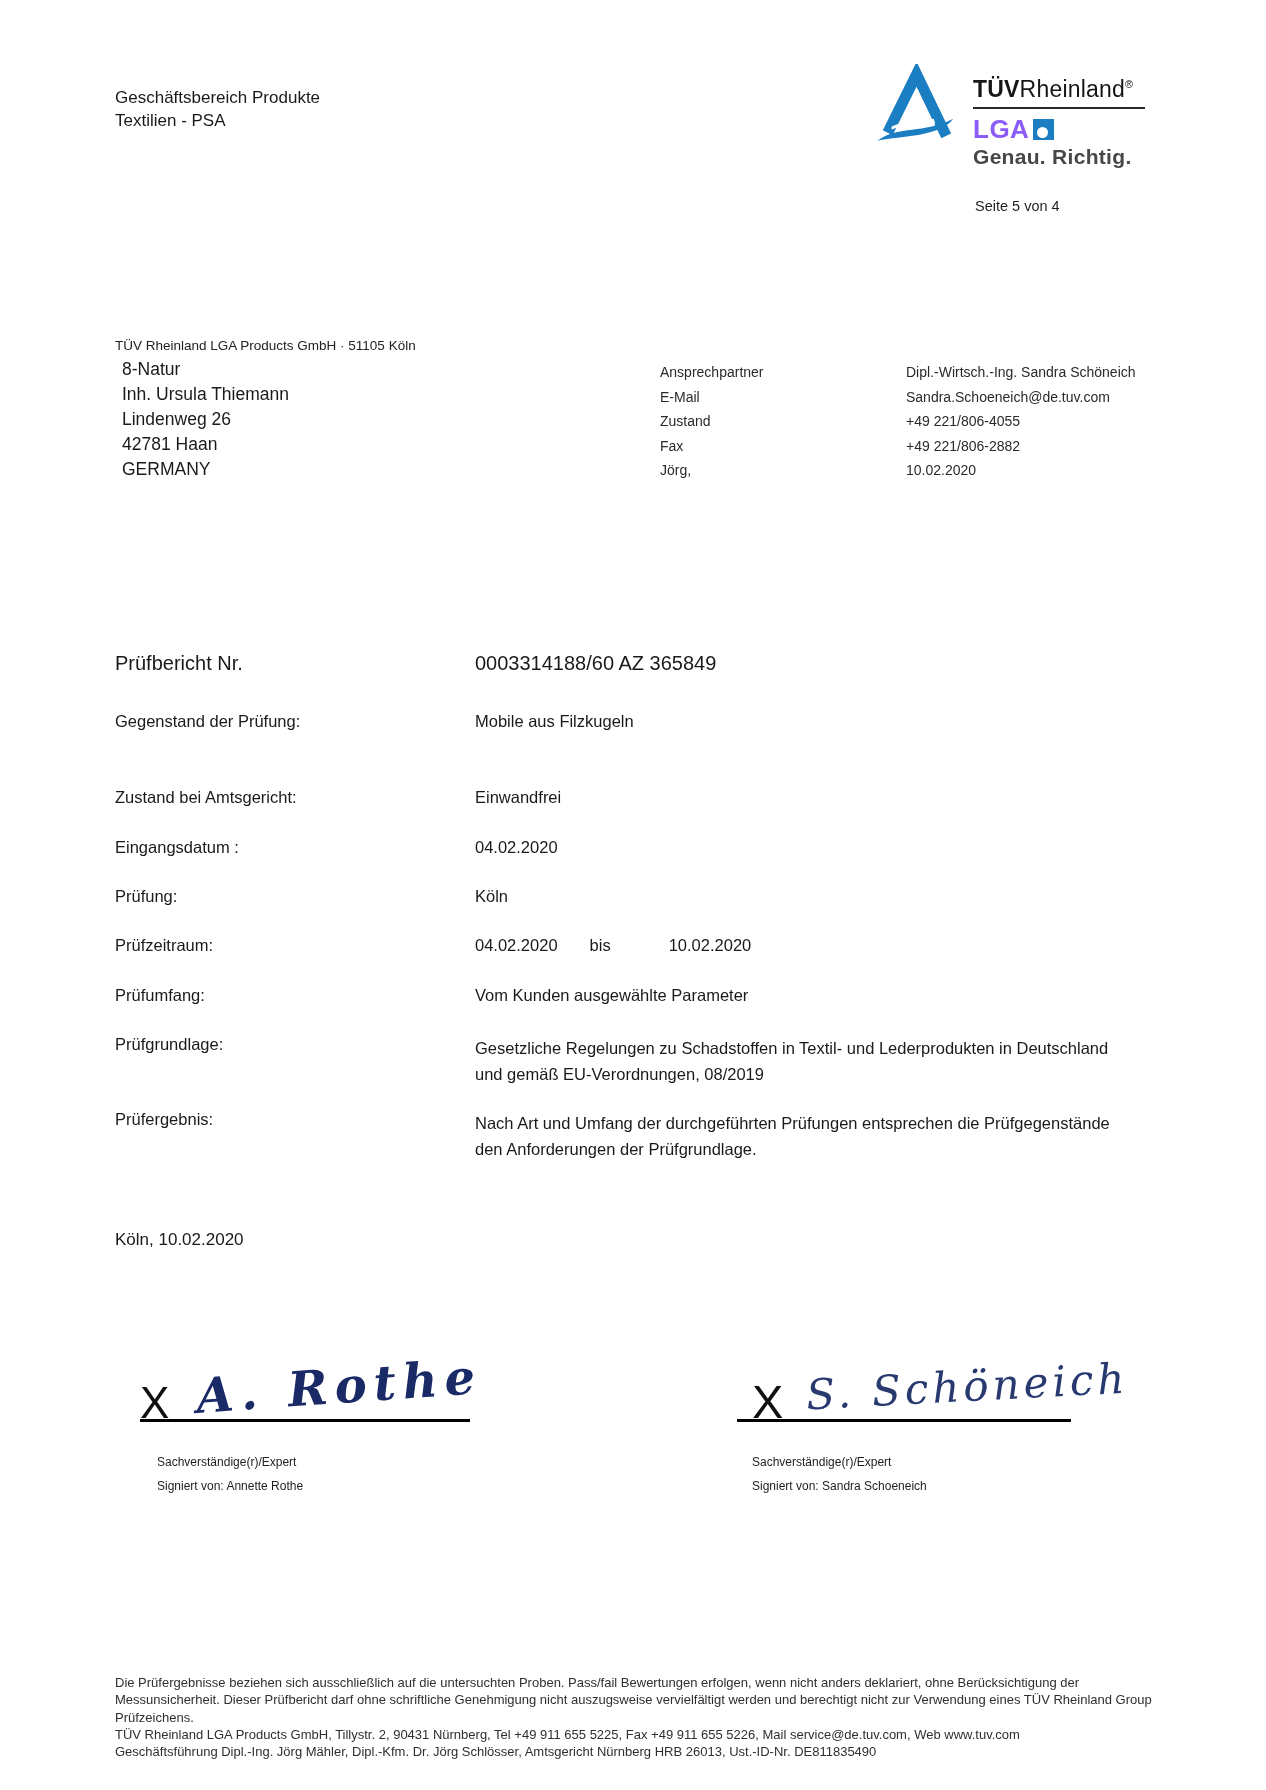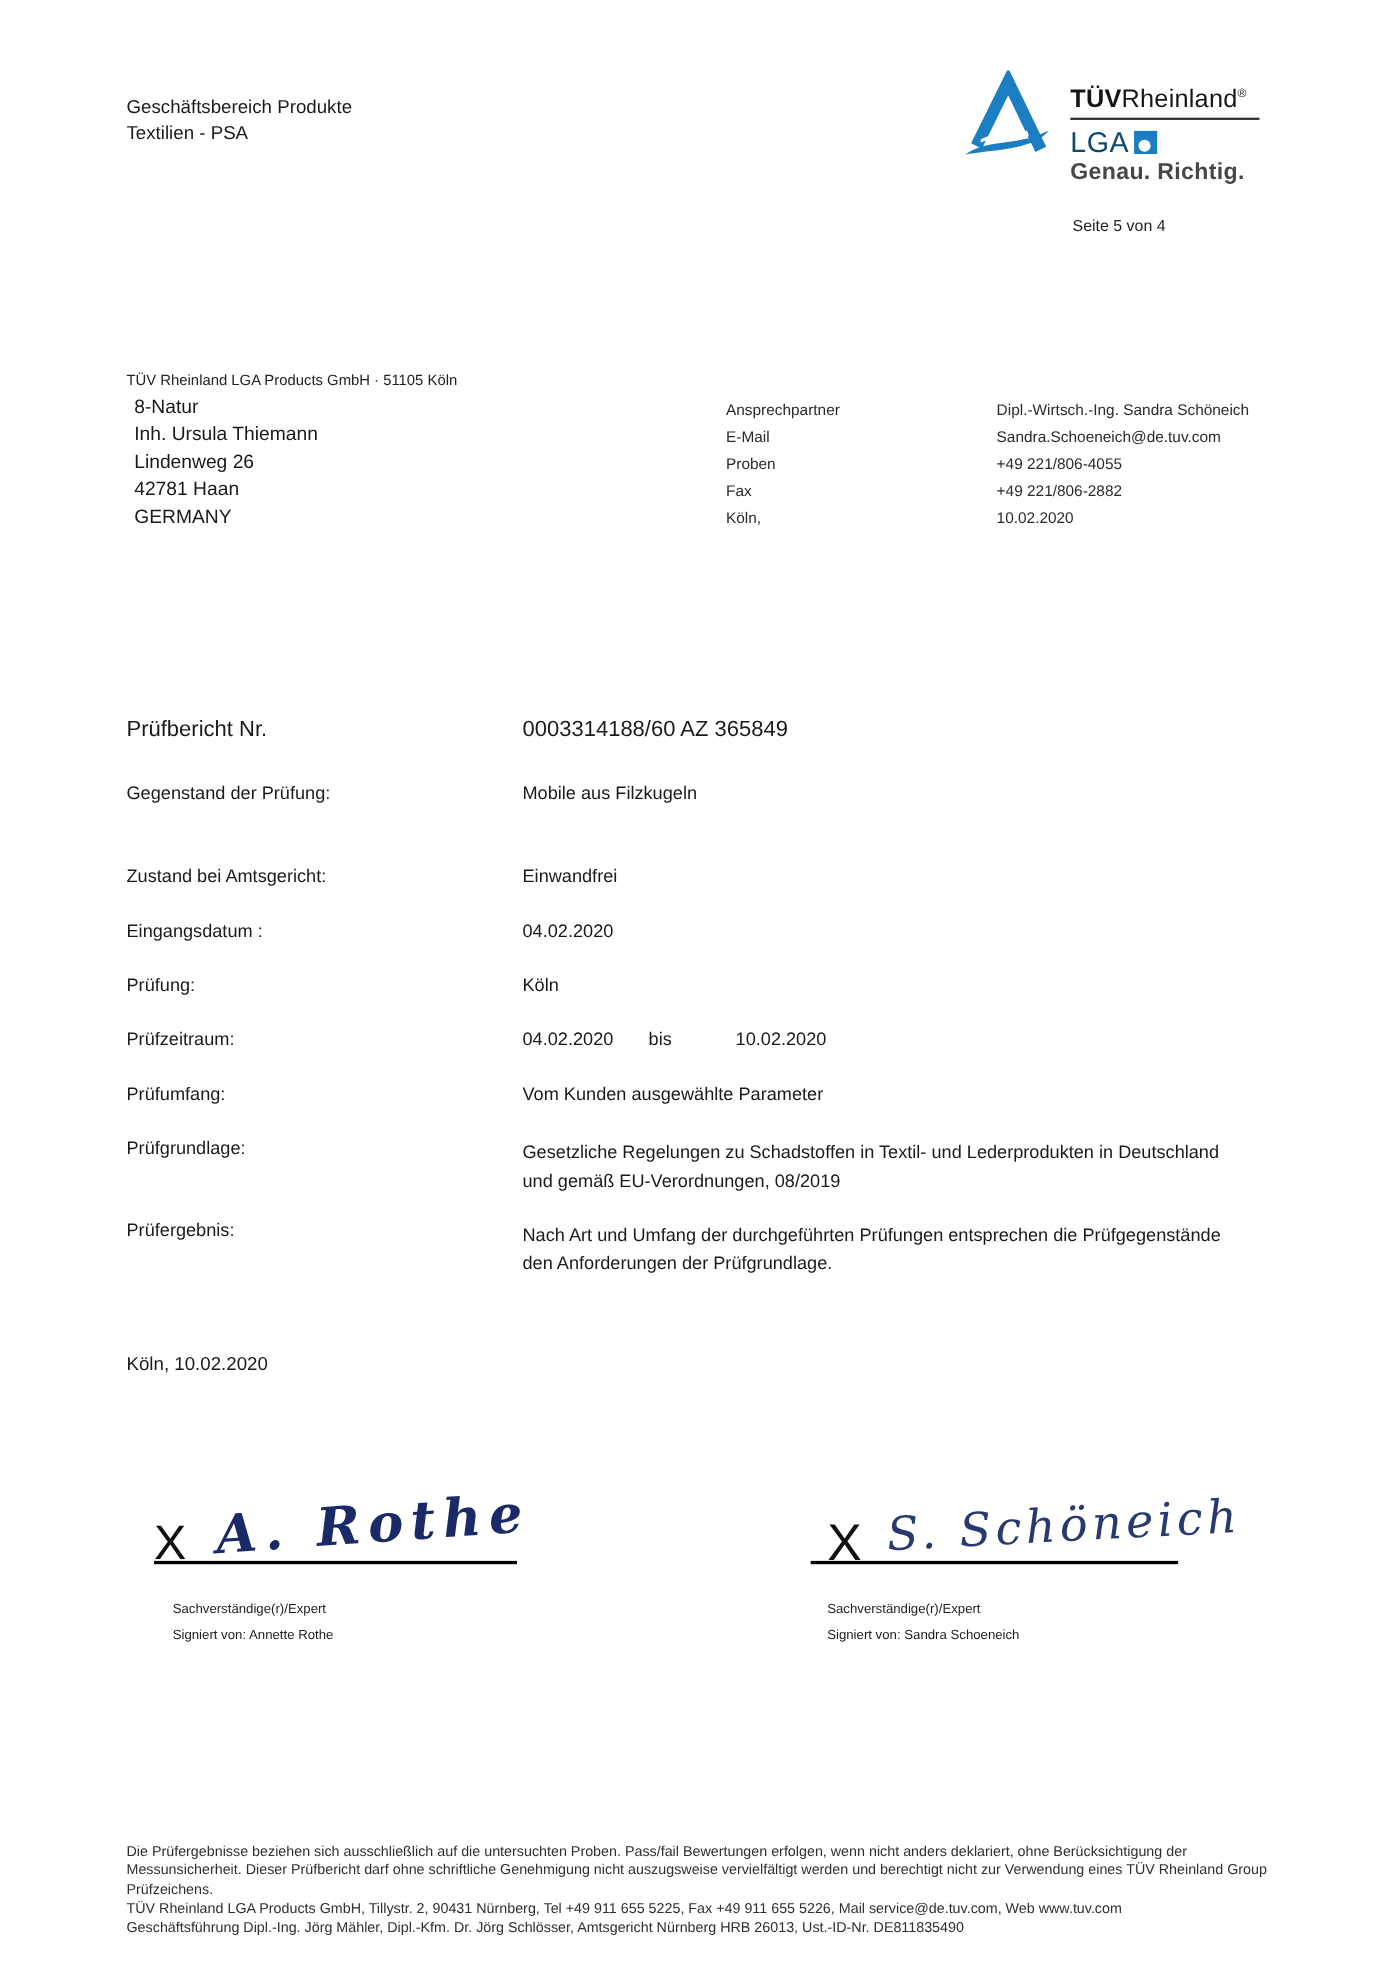--- a/index.html
+++ b/index.html
@@ -15,21 +15,21 @@
 
   
   .dept{left:115px;top:86px;font-size:17px;line-height:23px;}
   .logo-triangle{left:876px;top:64px;}
   .brand-text{left:973px;top:76px;}
   .brand-name{font-size:23px;letter-spacing:.2px;color:#161616;}
   .brand-name .b{font-weight:bold;}
   .brand-name sup{font-size:11px;vertical-align:super;}
   .brand-rule{margin-top:4px;width:172px;height:2px;background:#2a2a2a;}
   .lga-row{margin-top:5px;display:flex;align-items:center;gap:4px;}
-  .lga-txt{font-size:26px;font-weight:normal;color:#0c4a6e;letter-spacing:.5px;}
+  .lga-txt{font-size:26px;font-weight:bold;color:#8b5cf6;letter-spacing:.5px;}
   .lga-box{width:21px;height:21px;background:#1c7ec2;position:relative;display:inline-block;}
   .lga-box::after{content:"";position:absolute;left:4px;bottom:2px;width:11px;height:11px;border-radius:50%;background:#fff;}
   .tagline{margin-top:0;font-size:21px;font-weight:bold;color:#474747;letter-spacing:.3px;}
   .page-ind{left:975px;top:198px;font-size:14.5px;color:#1f1f1f;}
 
   
   .sender{left:115px;top:338px;font-size:13.5px;color:#222;}
   .recipient{left:122px;top:357px;font-size:17.5px;line-height:25px;}
   .contact{left:660px;top:360px;font-size:14px;color:#2a2a2a;}
   .contact .crow{display:grid;grid-template-columns:246px auto;line-height:24.6px;}
@@ -106,29 +106,29 @@
   <div class="abs contact">
     <div class="crow">
       <span>Ansprechpartner</span>
       <span>Dipl.-Wirtsch.-Ing. Sandra Schöneich</span>
     </div>
     <div class="crow">
       <span>E-Mail</span>
       <span>Sandra.Schoeneich@de.tuv.com</span>
     </div>
     <div class="crow">
-      <span>Proben</span>
+      <span>Zustand</span>
       <span>+49 221/806-4055</span>
     </div>
     <div class="crow">
       <span>Fax</span>
       <span>+49 221/806-2882</span>
     </div>
     <div class="crow">
-      <span>Köln,</span>
+      <span>Jörg,</span>
       <span>10.02.2020</span>
     </div>
   </div>
 
   <div class="row row-number">
     <span class="lbl">Prüfbericht Nr.</span>
     <span class="val">0003314188/60 AZ 365849</span>
   </div>
   <div class="row row-subject">
     <span class="lbl">Gegenstand der Prüfung:</span>

